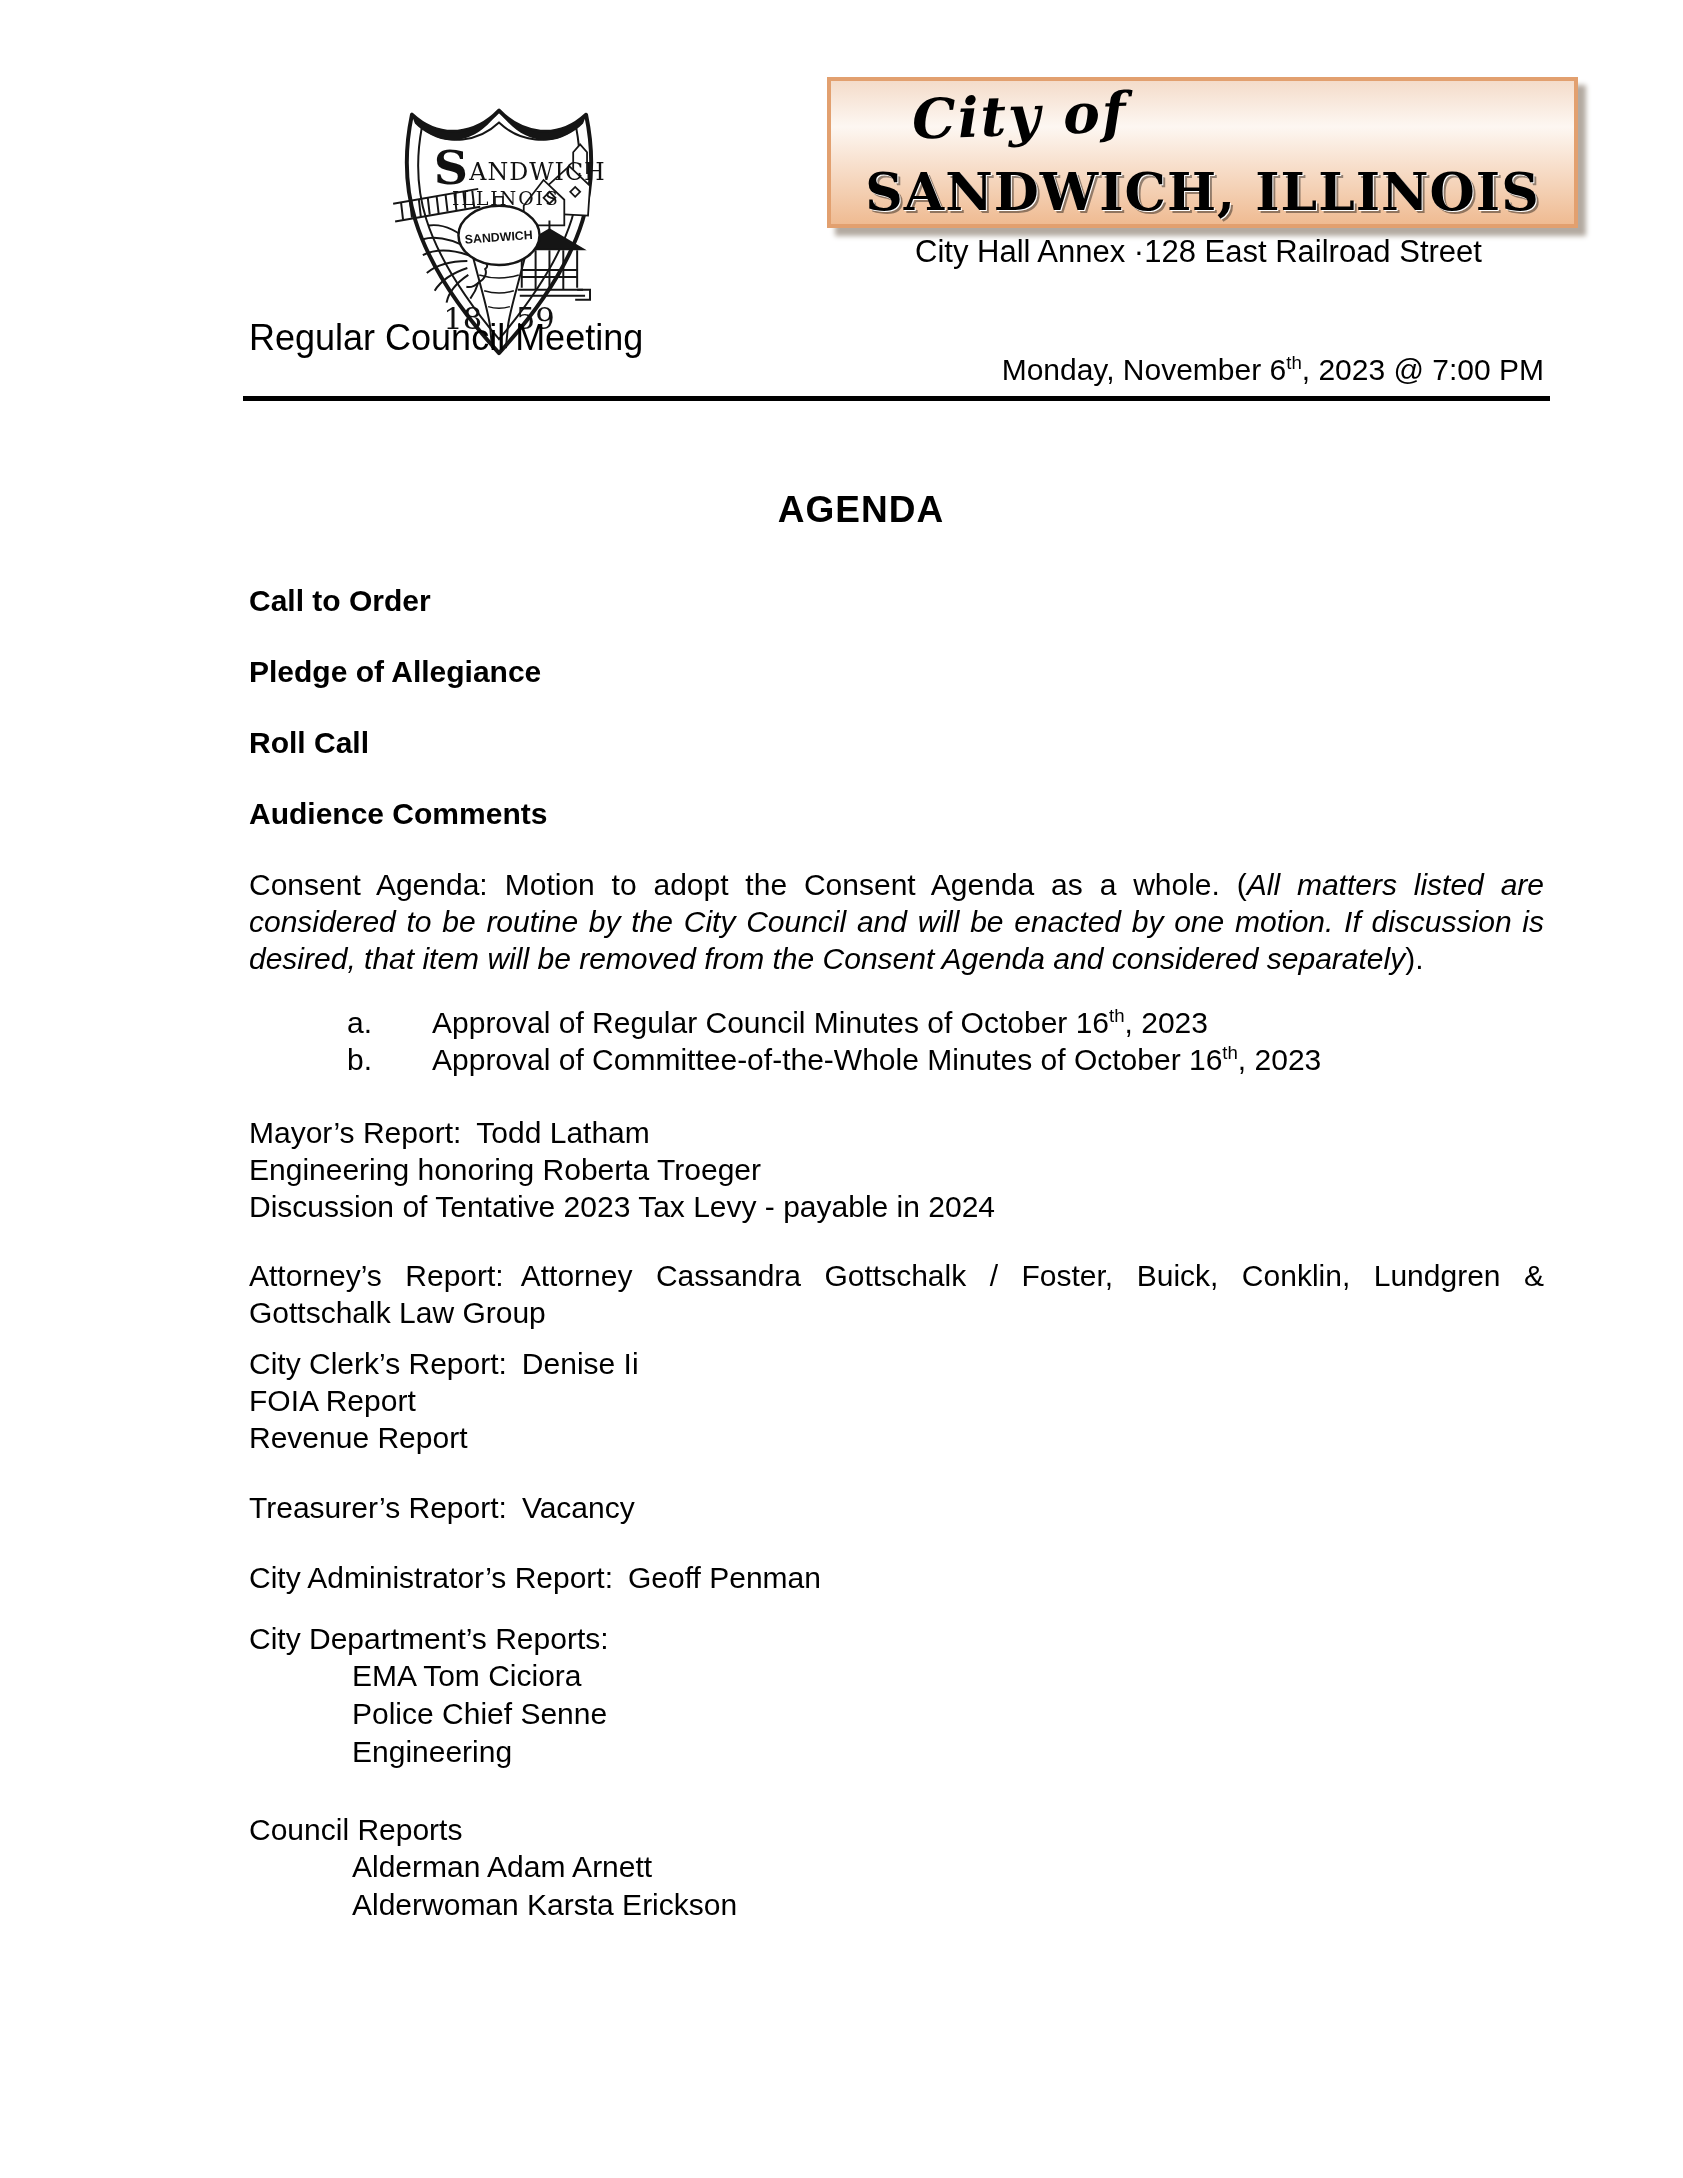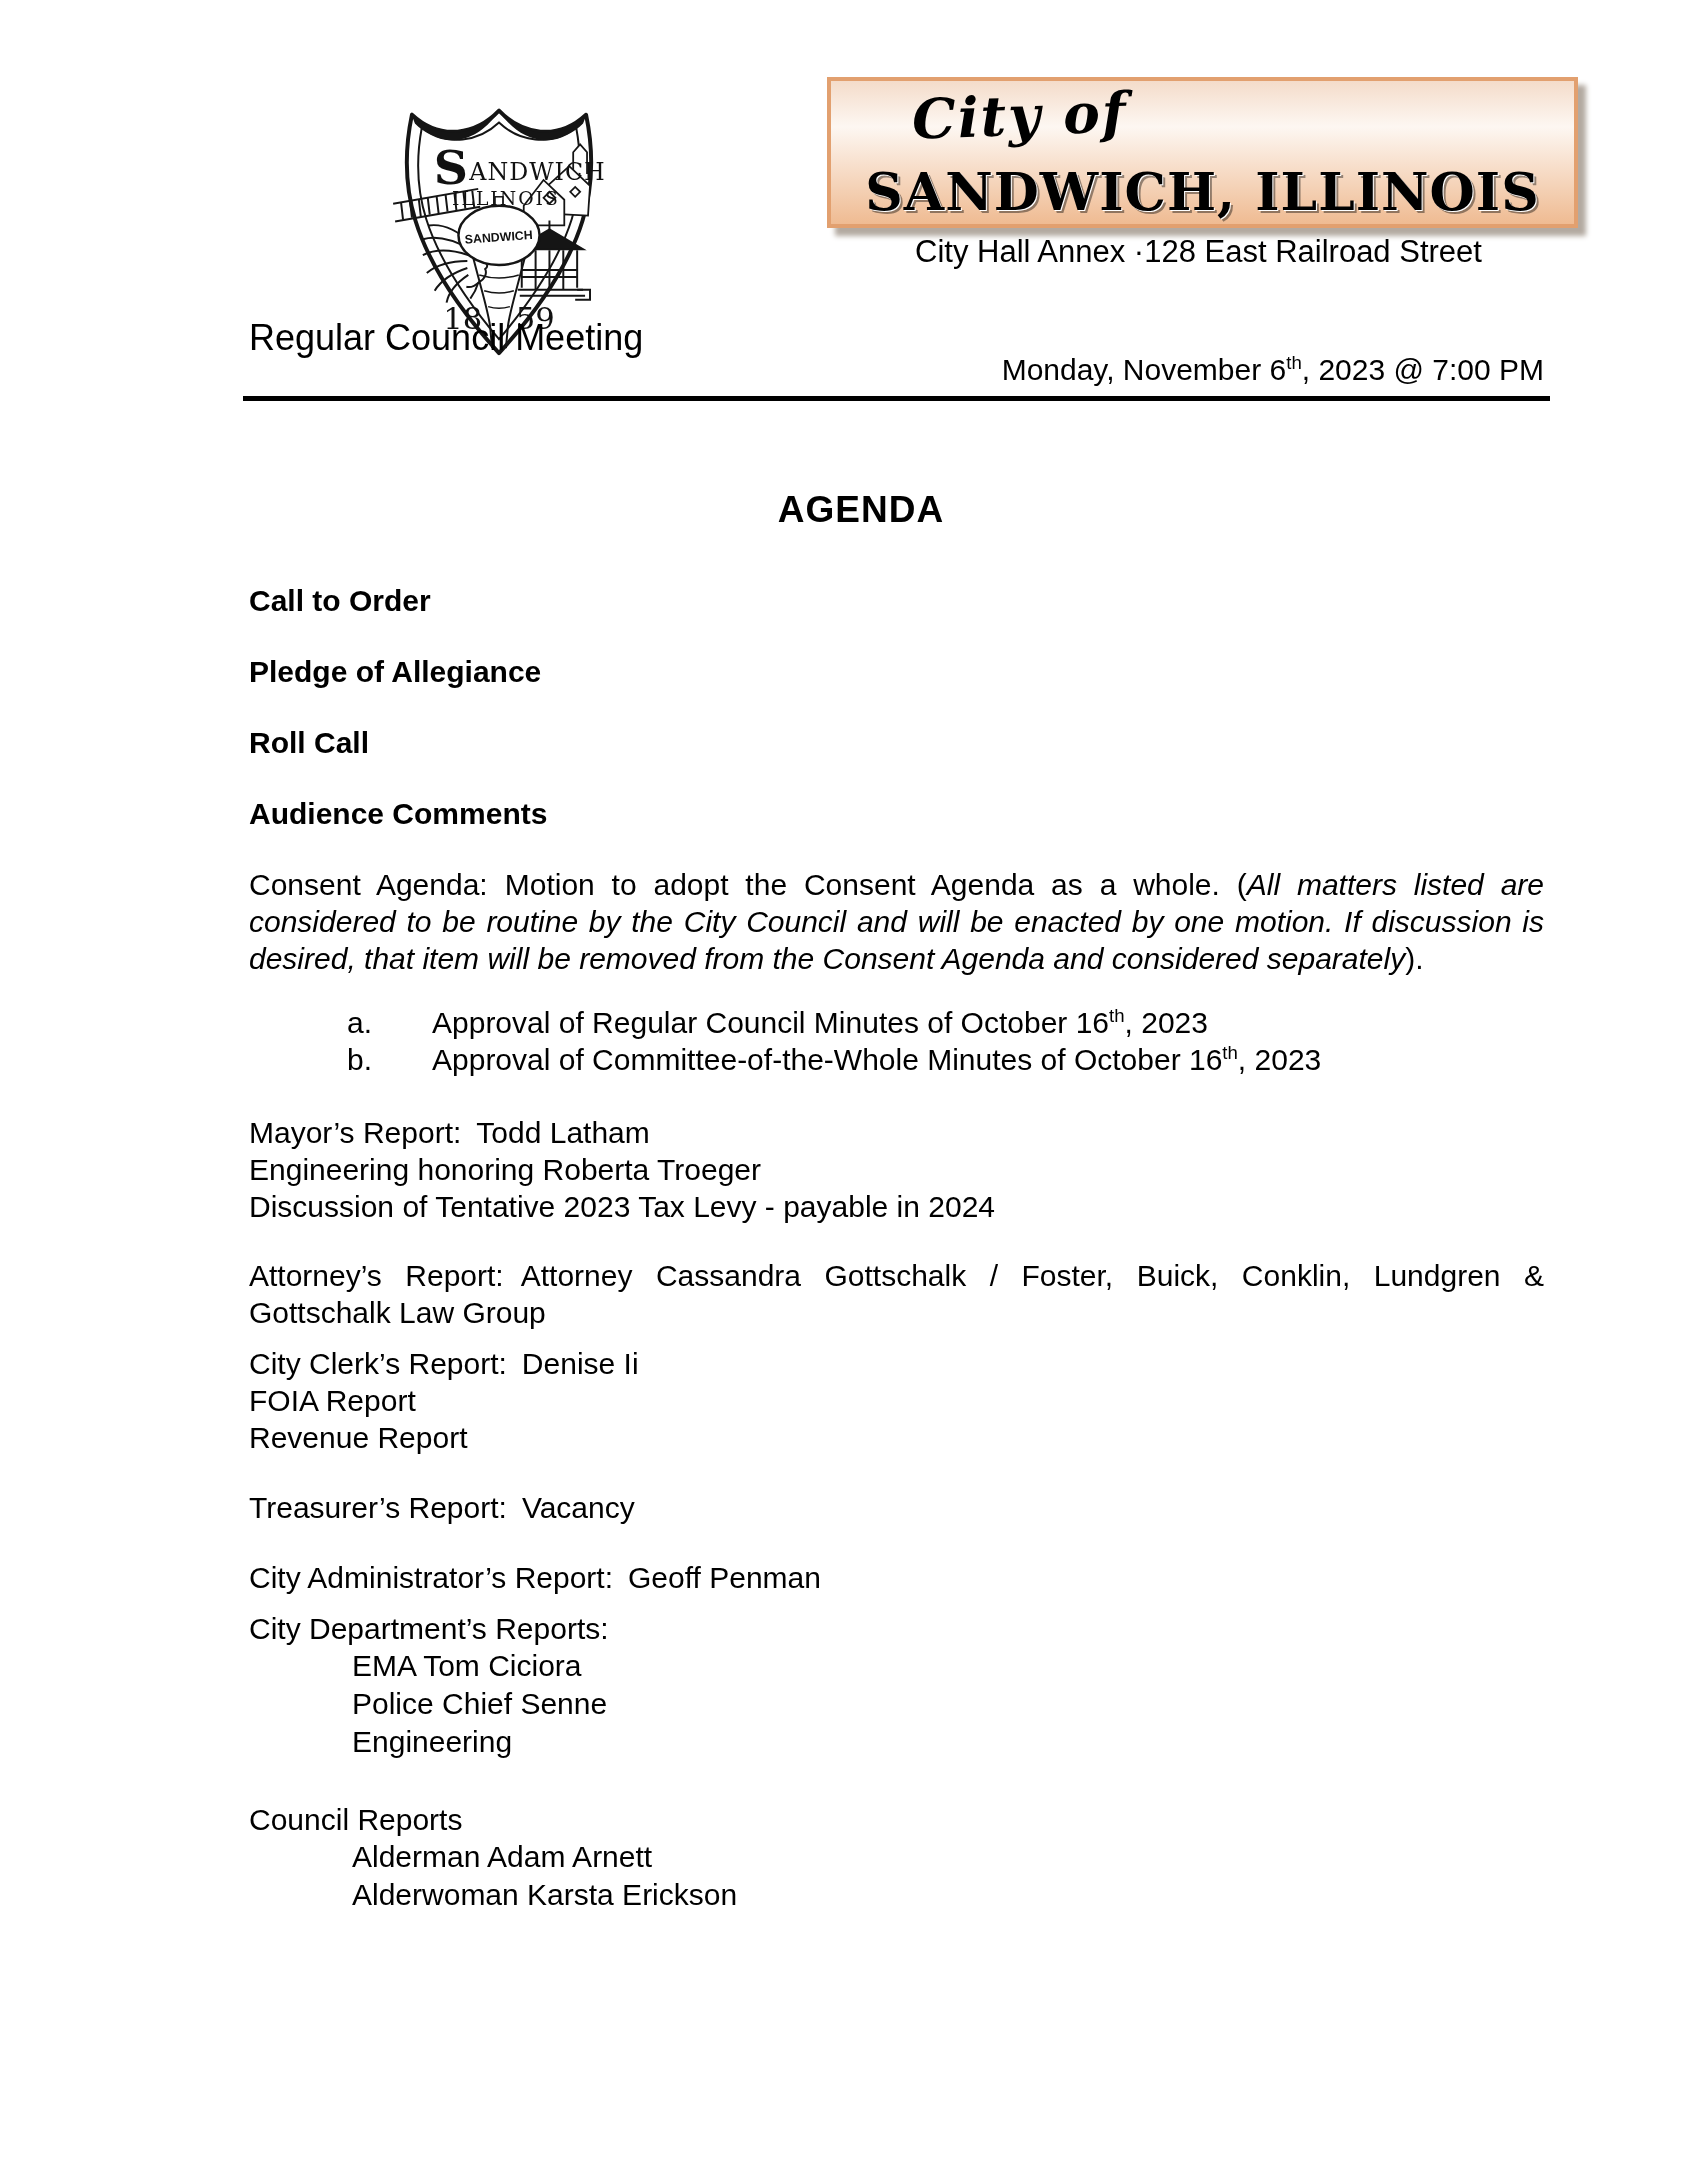--- a/index.html
+++ b/index.html
@@ -72,21 +72,21 @@
   .simple-item { font-weight:bold; margin-bottom:34px; }
   .para { text-align:justify; }
   .consent { margin-bottom:27px; }
   .sublist { margin-bottom:36px; }
   .subitem { display:flex; padding-left:98px; }
   .sublabel { width:85px; flex:0 0 85px; }
   .blk-mayor { margin-bottom:32px; }
   .blk-attorney { margin-bottom:14px; }
   .blk-clerk { margin-bottom:33px; }
   .blk-treasurer { margin-bottom:33px; }
-  .blk-admin { margin-bottom:14px; }
+  .blk-admin { margin-bottom:24px; }
   .blk-departments { margin-bottom:40px; }
   .ind-item { padding-left:103px; line-height:38px; }
 
   
   .shield svg text { fill:#111; }
 </style>
 </head>
 <body>
 
 <div class="page">

